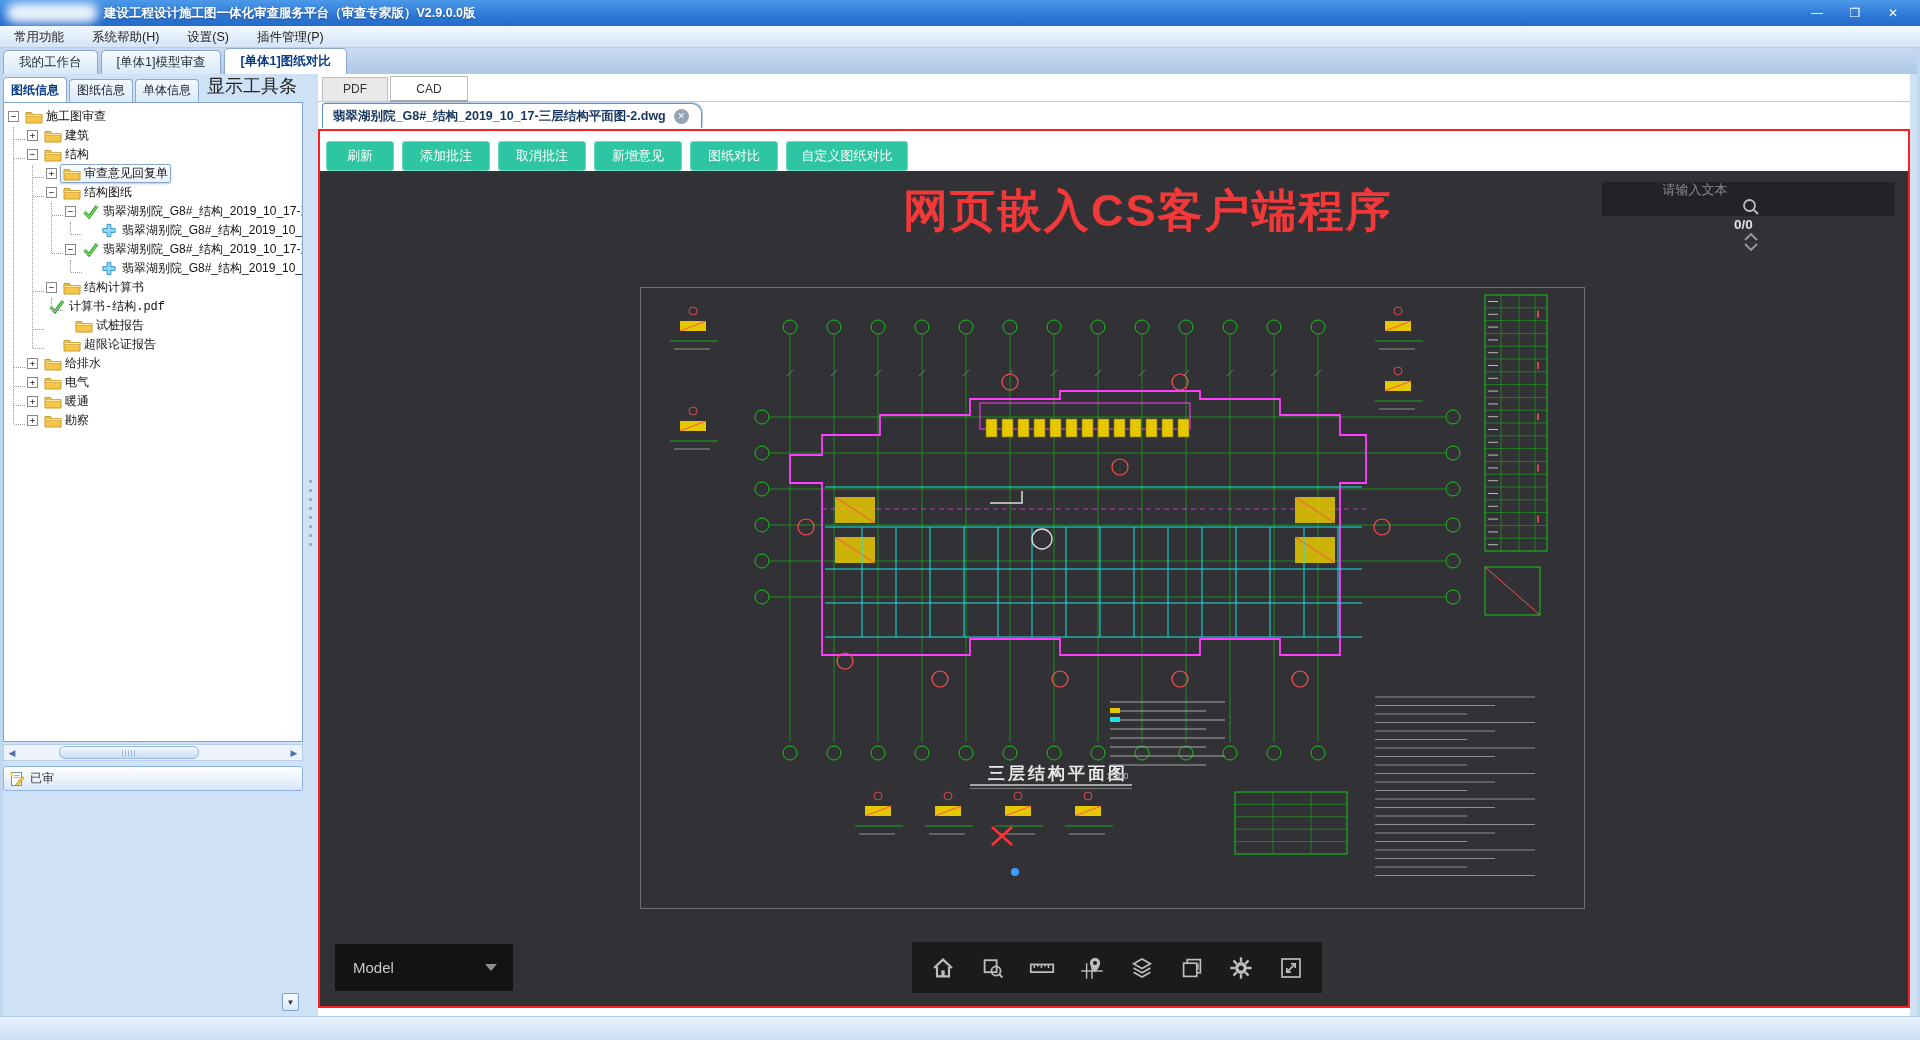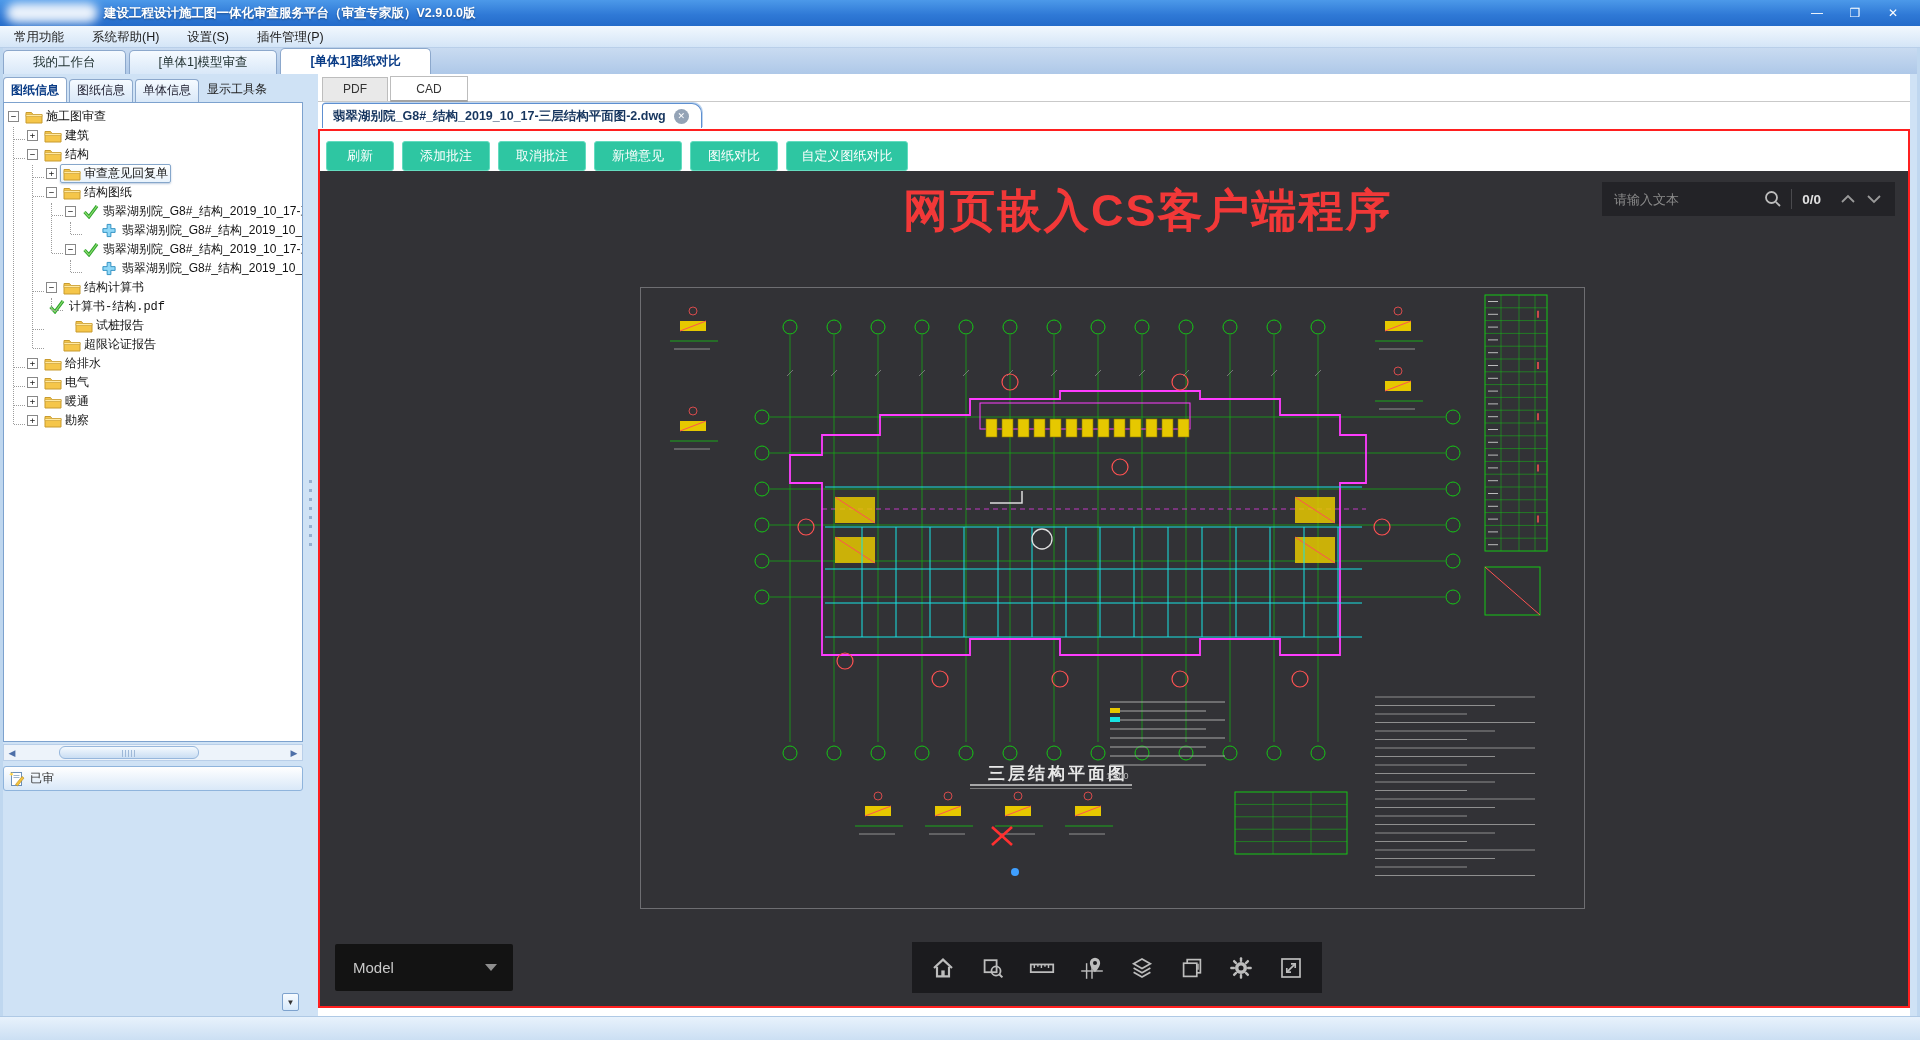--- a/index.html
+++ b/index.html
@@ -20,33 +20,33 @@
 
   
   .menubar { position:absolute; left:0; top:26px; width:1920px; height:22px;
     background:linear-gradient(180deg,#F2F8FE,#D4E5F7);
     border-bottom:1px solid #B9CFE9; display:flex; align-items:center; }
   .menuitem { font-size:12.5px; color:#1c1c1c; padding:0 14px; line-height:22px; }
 
   
   .maintabs { position:absolute; left:0; top:48px; width:1920px; height:26px;
     background:linear-gradient(180deg,#C9DBF1,#AEC8E8); display:flex; align-items:flex-end; padding-left:3px; }
-  .mtab { height:24px; line-height:22px; padding:0 29px; margin-right:3px;
+  .mtab { height:24px; line-height:22px; padding:0 15px; margin-right:3px;
     border:1px solid #8CA8CC; border-bottom:none; border-radius:5px 5px 0 0;
     background:linear-gradient(180deg,#F5FAFF,#D9E8F8); font-size:12.5px; color:#233; }
   .mtab.active { background:#FFFFFF; font-weight:bold; color:#0A3C86; height:26px; line-height:25px; }
 
   
   .leftpanel { position:absolute; left:3px; top:76px; width:300px; height:938px; }
   .subtabs { position:absolute; left:0; top:0; width:300px; height:26px; display:flex; align-items:flex-end; }
   .stab { height:23px; line-height:21px; padding:0 7px; margin-right:2px;
     border:1px solid #8CA8CC; border-bottom:none; border-radius:4px 4px 0 0;
     background:linear-gradient(180deg,#F5FAFF,#D9E8F8); font-size:12px; color:#223; white-space:nowrap; }
   .stab.active { background:#fff; font-weight:bold; color:#0A3C86; height:25px; line-height:24px; }
-  .tb-label { font-size:12px; color:#222; margin:0 0 4px 6px; white-space:nowrap; }
+  .tb-label { font-size:18px; color:#222; margin:0 0 4px 6px; white-space:nowrap; }
   .combo-arrow { position:absolute; right:4px; bottom:3px; width:17px; height:18px;
     border:1px solid #7DA2CE; border-radius:2px; background:linear-gradient(180deg,#F7FBFF,#D7E9FB);
     font-size:8px; color:#333; text-align:center; line-height:17px; }
   .tree { position:absolute; left:0; top:26px; width:300px; height:640px;
     background:#fff; border:1px solid #7DA2CE; overflow:hidden; }
   .treeinner { position:absolute; left:0; top:4px; right:0; }
   .trow { position:relative; height:19px; display:flex; align-items:center; white-space:nowrap; }
   .texp { width:11px; height:11px; border:1px solid #888; background:#fff; margin-right:3px;
     font-size:9px; line-height:9px; text-align:center; color:#222; flex:none; font-family:"DejaVu Sans Mono",monospace; }
   .tspace { width:14px; flex:none; }
@@ -94,21 +94,21 @@
     border:2px solid #FF1F1F; background:#fff; }
   .btnrow { position:absolute; left:0; top:0; width:100%; height:40px; background:#fff;
     display:flex; align-items:flex-end; padding-left:6px; }
   .gbtn { background:#2EC6A2; border:1px solid #63DCBF; border-radius:3px; color:#fff;
     font-size:13px; padding:5px 0; text-align:center; margin-right:8px; }
 
   .cadcanvas { position:absolute; left:0; top:40px; width:1588px; height:835px; background:#323236; overflow:hidden; }
   .overlaytext { position:absolute; left:583px; top:10px; font-size:45px; font-weight:bold;
     color:#F23838; letter-spacing:2px; white-space:nowrap; }
   .searchbar { position:absolute; right:13px; top:11px; width:293px; height:34px; background:#232327;
-    display:flex; align-items:center; padding:0 8px 0 12px; }
+    display:flex; align-items:center; padding:0 8px 0 12px;flex-direction:column; }
   .searchbar input { flex:1; background:transparent; border:none; outline:none; color:#ddd; font-size:13px; min-width:0;
     font-family:"Liberation Sans","DejaVu Sans",sans-serif; }
   .searchbar input::placeholder { color:#8a8a8a; }
   .sdiv { width:1px; height:20px; background:#4a4a4e; margin:0 10px 0 8px; }
   .scount { color:#e2e2e2; font-size:13.5px; font-weight:bold; margin-right:14px; }
   .schev { width:26px; height:24px; display:flex; align-items:center; justify-content:center; }
 
   .modelbox { position:absolute; left:15px; bottom:15px; width:178px; height:47px; background:#131313;
     display:flex; align-items:center; border-radius:2px; }
   .modelbox .mlbl { color:#C9C9C9; font-size:15px; margin-left:18px; flex:1; }

